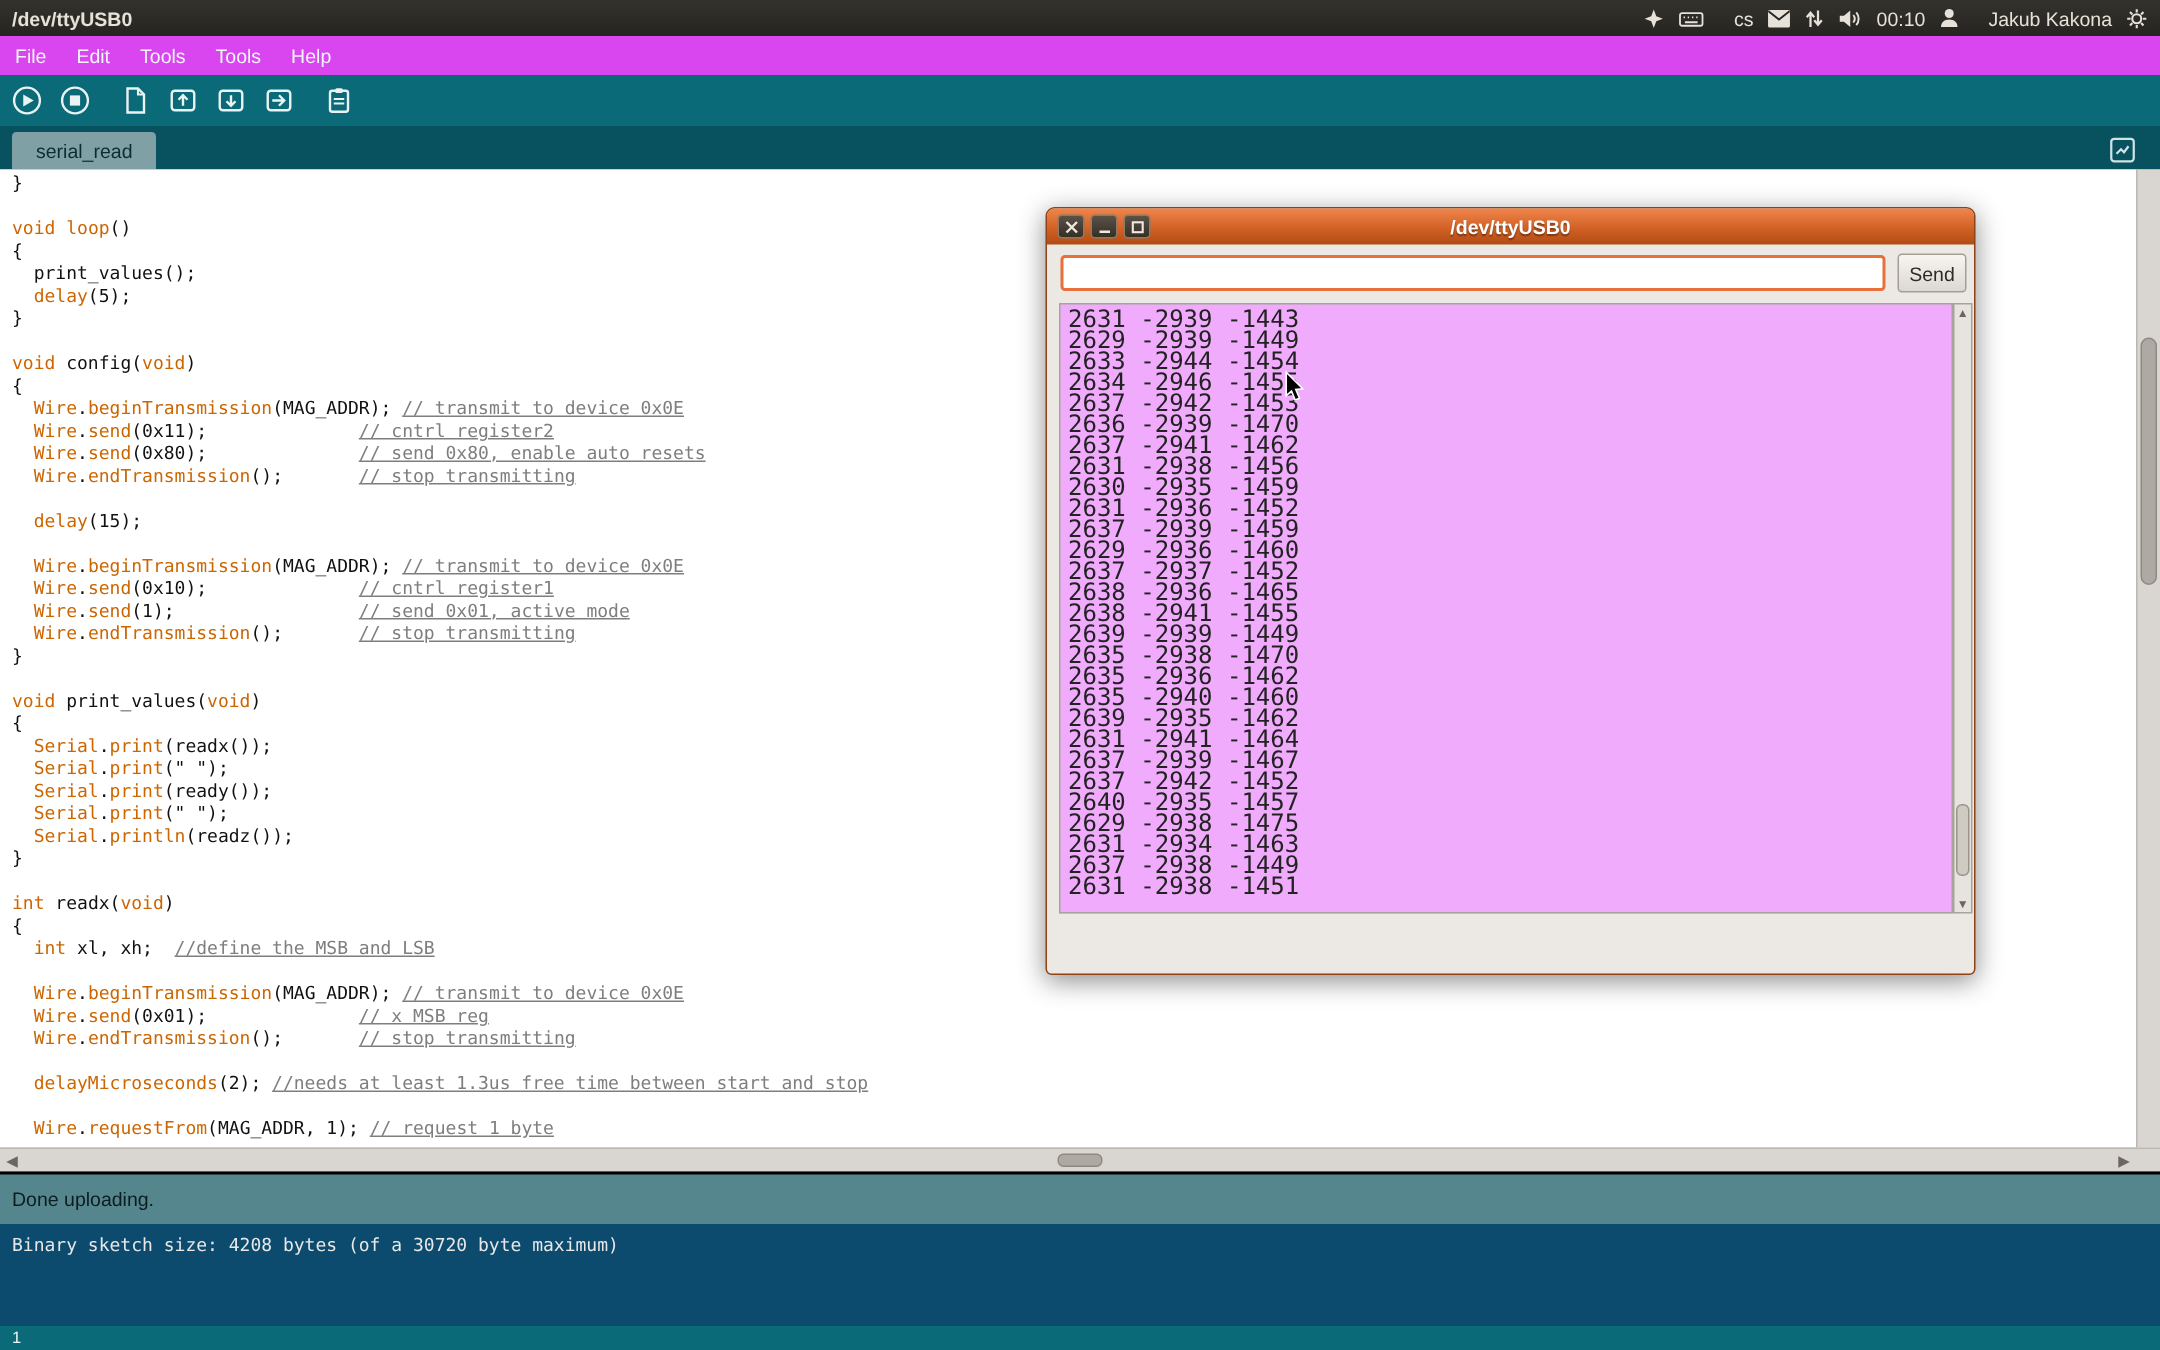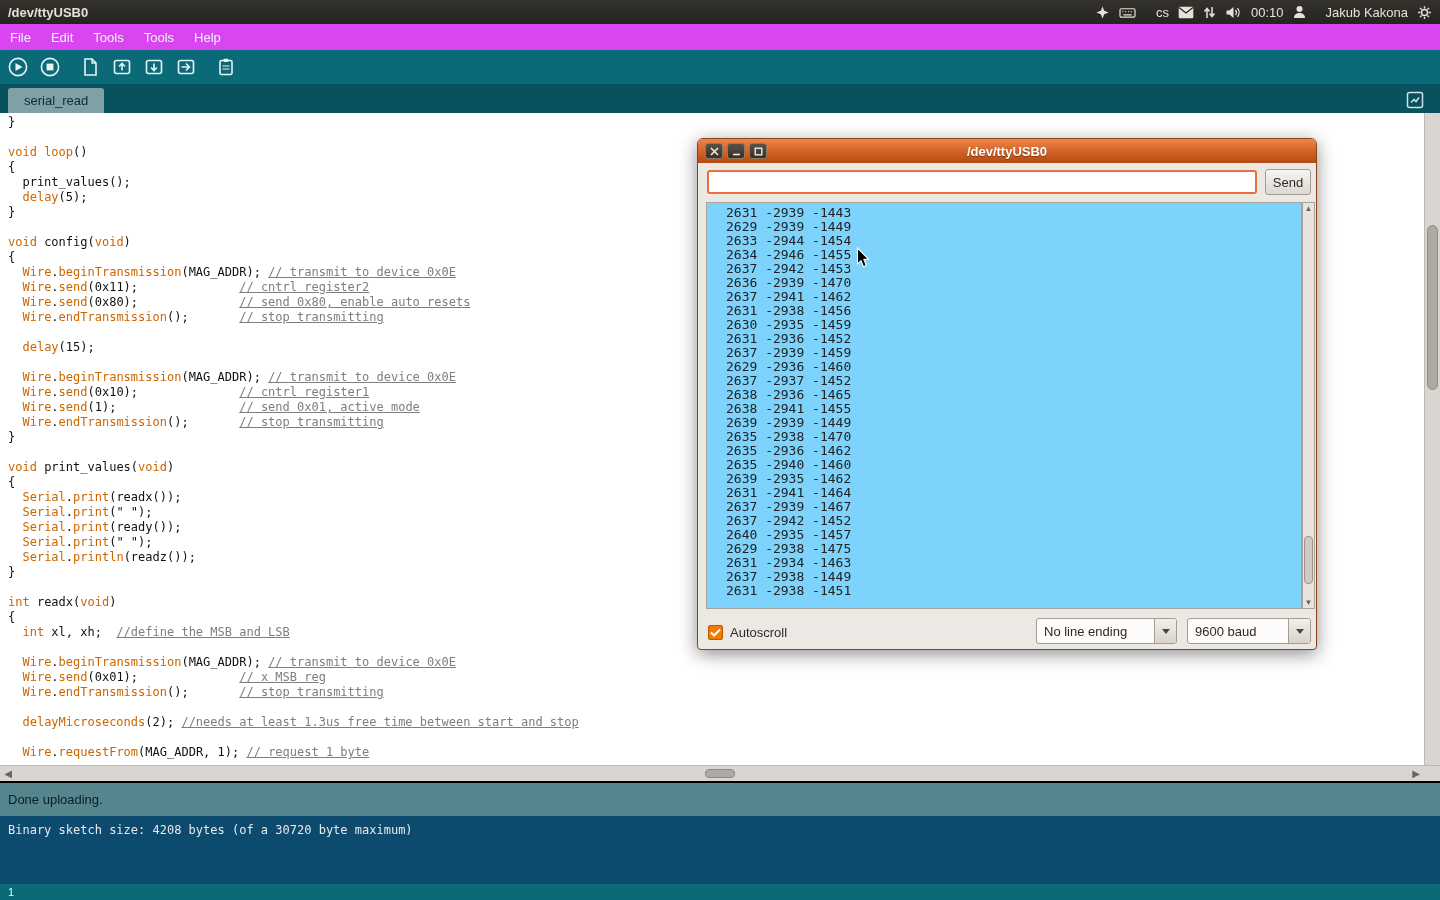--- a/index.html
+++ b/index.html
@@ -67,23 +67,23 @@
               color:#ffffff; font-weight:bold; font-size:13px; text-shadow:0 1px 1px rgba(0,0,0,.4); }
   .sm-btns { position:absolute; left:7px; top:4px; display:flex; gap:4px; }
   .sm-btn { width:18px; height:16px; background:linear-gradient(#57former,#3a332b); background:linear-gradient(#5a5147,#362f27);
             border:1px solid #8a7a66; border-radius:3px; display:flex; align-items:center; justify-content:center; }
   .sm-input { position:absolute; left:9px; top:31px; width:550px; height:24px; background:#ffffff;
               border:2px solid #e8703a; border-radius:3px; font-size:13px; padding:0 4px; outline:none;
               font-family:"Liberation Sans", sans-serif; }
   .sm-send { position:absolute; left:567px; top:30px; width:46px; height:26px;
              background:linear-gradient(#f7f5f2,#dcd8d2); border:1px solid #a39d94; border-radius:3px;
              font-size:13px; color:#2e2a25; display:flex; align-items:center; justify-content:center; }
-  .sm-output { position:absolute; left:8px; top:63px; width:596px; height:407px; background:#7dd3fc;
-               border:1px solid #a8a39b; font-family:"DejaVu Sans Mono", monospace; font-size:13px;
-               line-height:14px; color:#222222; padding:3px 19px; overflow:hidden; white-space:pre; }
+  .sm-output { position:absolute; left:8px; top:63px; width:596px; height:407px; background:#f0abfc;
+               border:1px solid #a8a39b; font-family:"DejaVu Sans Mono", monospace; font-size:16px;
+               line-height:14px; color:#222222; padding:3px 5px; overflow:hidden; white-space:pre; }
   .sm-vscroll { position:absolute; left:604px; top:63px; width:13px; height:407px; background:#e7e4df;
                 border:1px solid #a8a39b; }
   .sm-varrow { position:absolute; left:0; width:11px; height:11px; display:flex; align-items:center;
                justify-content:center; font-size:8px; color:#6b665f; }
   .sm-vthumb { position:absolute; left:1px; top:333px; width:9px; height:48px; background:#cfcac2;
                border:1px solid #9a948a; border-radius:4px; }
   .sm-bottom { position:absolute; left:0; top:476px; width:100%; height:34px; display:flex; align-items:center; }
   .checkbox { width:15px; height:15px; background:#f57900; border:1px solid #b85c00; border-radius:2px;
               margin-left:10px; display:flex; align-items:center; justify-content:center; }
   .cb-label { margin-left:7px; font-size:13px; color:#2e2a25; }
@@ -265,36 +265,19 @@
   <input class="sm-input" value="" style="">
   <span class="sm-send">Send</span>
 
   <div class="sm-output"><div class="serial-line">2631 -2939 -1443</div><div class="serial-line">2629 -2939 -1449</div><div class="serial-line">2633 -2944 -1454</div><div class="serial-line">2634 -2946 -1455</div><div class="serial-line">2637 -2942 -1453</div><div class="serial-line">2636 -2939 -1470</div><div class="serial-line">2637 -2941 -1462</div><div class="serial-line">2631 -2938 -1456</div><div class="serial-line">2630 -2935 -1459</div><div class="serial-line">2631 -2936 -1452</div><div class="serial-line">2637 -2939 -1459</div><div class="serial-line">2629 -2936 -1460</div><div class="serial-line">2637 -2937 -1452</div><div class="serial-line">2638 -2936 -1465</div><div class="serial-line">2638 -2941 -1455</div><div class="serial-line">2639 -2939 -1449</div><div class="serial-line">2635 -2938 -1470</div><div class="serial-line">2635 -2936 -1462</div><div class="serial-line">2635 -2940 -1460</div><div class="serial-line">2639 -2935 -1462</div><div class="serial-line">2631 -2941 -1464</div><div class="serial-line">2637 -2939 -1467</div><div class="serial-line">2637 -2942 -1452</div><div class="serial-line">2640 -2935 -1457</div><div class="serial-line">2629 -2938 -1475</div><div class="serial-line">2631 -2934 -1463</div><div class="serial-line">2637 -2938 -1449</div><div class="serial-line">2631 -2938 -1451</div></div>
   <div class="sm-vscroll">
     <span class="sm-varrow" style="top:0;">▲</span>
     <span class="sm-varrow" style="bottom:0;">▼</span>
     <div class="sm-vthumb"></div>
   </div>
 
-  <div class="sm-bottom">
-    <span class="checkbox">
-      <svg width="11" height="9" viewBox="0 0 11 9">
-          <path d="M1 4.5l3 3 6-6" fill="none" stroke="#ffffff" stroke-width="2"></path>
-        </svg>
-    </span>
-    <span class="cb-label">Autoscroll</span>
-
-    <span class="dropdown dd-ending">
-      <span class="dd-value">No line ending</span>
-      <span class="dd-arrow"></span>
-    </span>
-    <span class="dropdown dd-baud">
-      <span class="dd-value">9600 baud</span>
-      <span class="dd-arrow"></span>
-    </span>
-  </div>
 </div>
 
 <div class="abs cursor">
   <svg width="14" height="21" viewBox="0 0 12 19">
       <path d="M1 1 L1 15.2 L4.2 12.4 L6.4 17.8 L9 16.7 L6.8 11.4 L11 11 Z" fill="#000000" stroke="#ffffff" stroke-width="1"></path>
     </svg>
 </div>
 
 </body></html>

